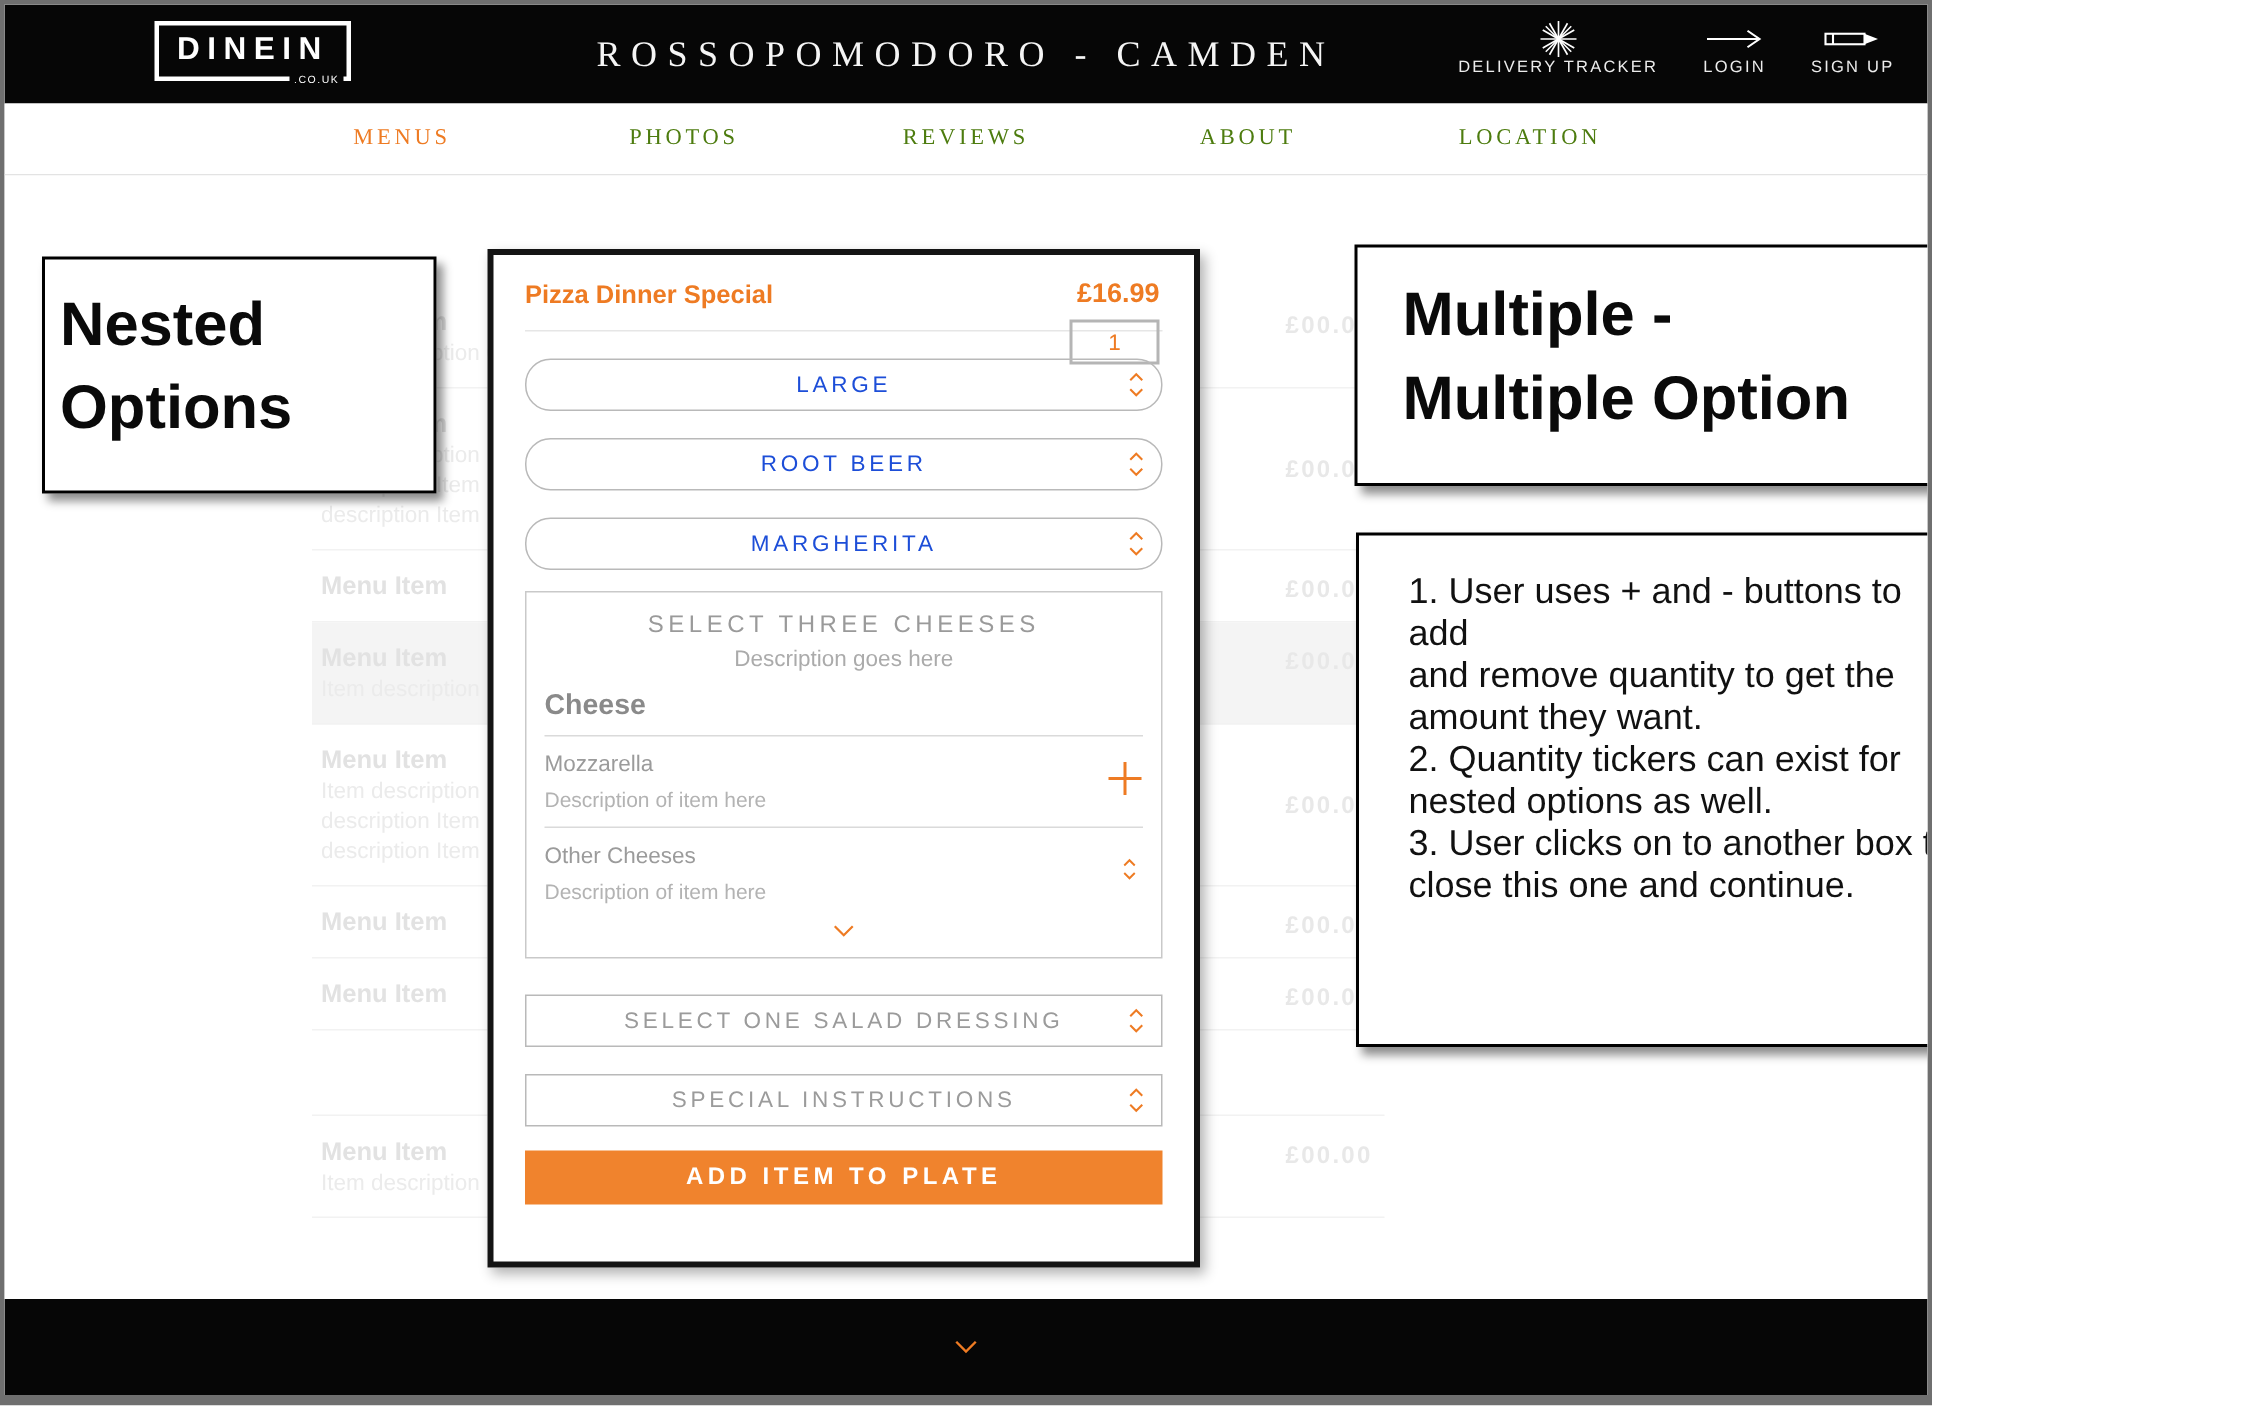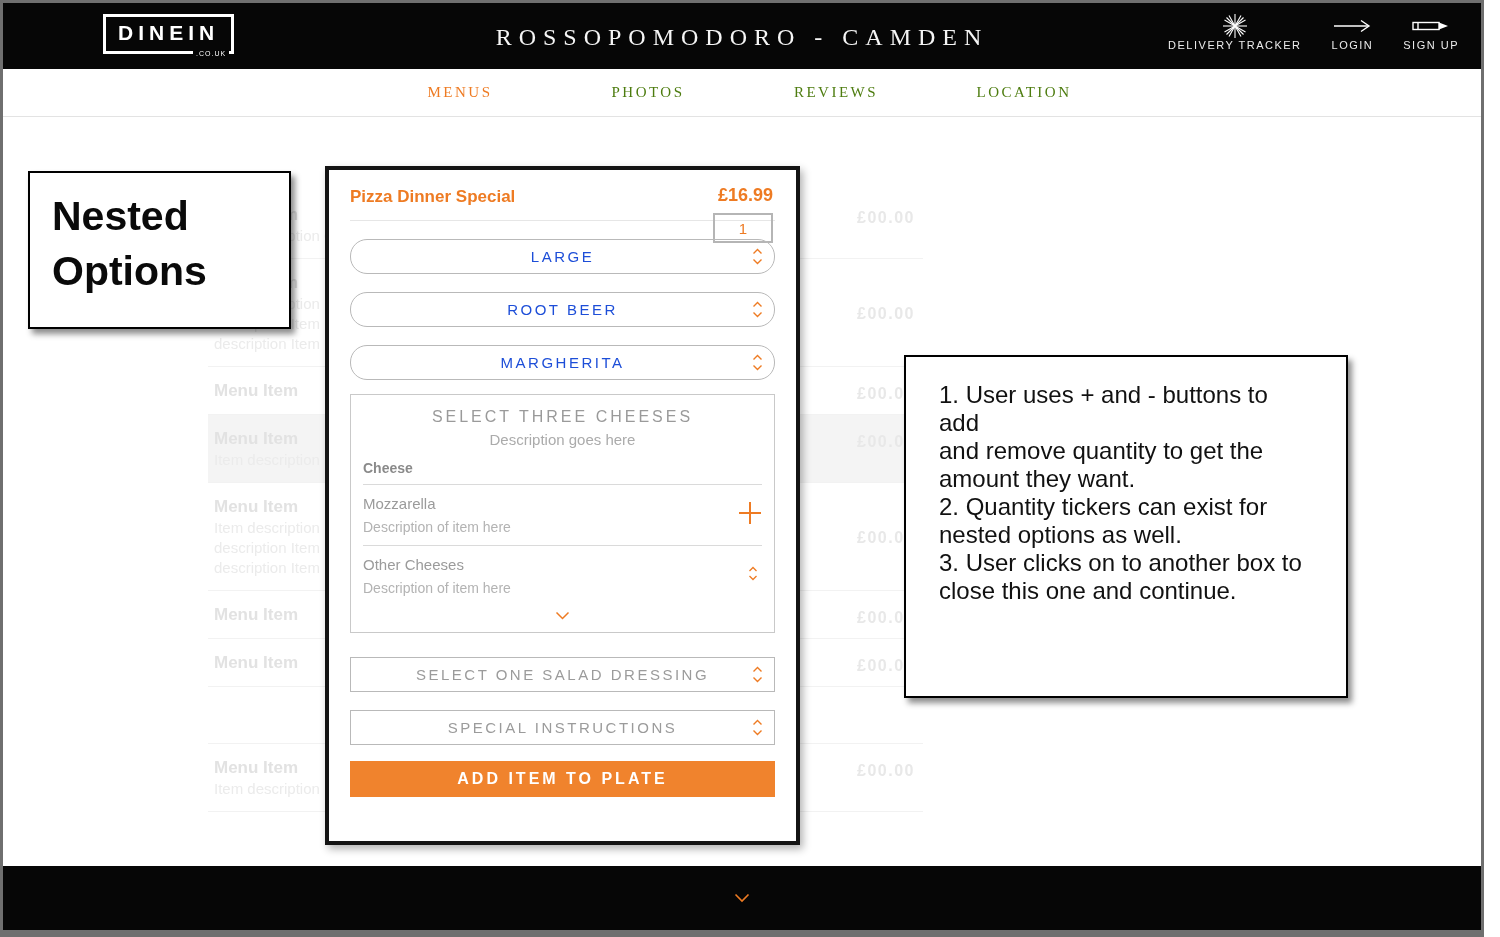--- a/index.html
+++ b/index.html
@@ -1,16 +1,16 @@
 <!DOCTYPE html>
 <html><head>
 <meta charset="utf-8">
 <style>
   html,body{margin:0;padding:0;background:#fff;}
-  .frame{position:relative;width:1484px;height:937px;box-sizing:border-box;
+  .frame{position:relative;width:1288px;height:937px;box-sizing:border-box;
     border:3px solid #6f6f6f;border-bottom-width:7px;background:#fff;overflow:hidden;
     font-family:"Liberation Sans",sans-serif;}
   
   .header{position:absolute;top:0;left:0;right:0;height:66px;background:#060606;}
   .logo{position:absolute;left:100px;top:11px;border:3px solid #fff;padding:4px 12px 6px;
     color:#fff;font-weight:bold;font-size:21px;letter-spacing:5px;}
   .logo-suffix{position:absolute;right:2px;bottom:-6px;font-size:7px;letter-spacing:1px;
     background:#060606;padding:0 3px;font-weight:normal;}
   .rest-title{position:absolute;left:0;right:0;top:21px;text-align:center;color:#f5f5f5;
     font-family:"Liberation Serif",serif;font-size:24px;letter-spacing:7px;}
@@ -33,21 +33,21 @@
   .menu-row.highlighted{background:#f4f4f4;}
   .mi-name{font-size:17px;font-weight:bold;color:#e2e2e2;line-height:22px;padding-left:6px;}
   .mi-desc{font-size:15px;color:#ebebeb;line-height:20px;padding-left:6px;}
   .mi-price{position:absolute;right:8px;top:18px;font-size:16px;font-weight:600;
     letter-spacing:1.5px;color:#e8e8e8;}
   .mi-price.low{top:46px;}
   
   .note-box{position:absolute;background:#fff;border:2px solid #000;
     box-shadow:4px 5px 6px rgba(0,0,0,0.45);box-sizing:border-box;}
   .nested-box{left:25px;top:54px;width:263px;height:158px;}
-  .nested-text{margin:16px 0 0 22px;font-size:41px;font-weight:bold;line-height:55px;
+  .nested-text{margin:16px 0 0 10px;font-size:41px;font-weight:bold;line-height:55px;
     color:#0a0a0a;white-space:pre-line;}
   .multiple-box{left:900px;top:46px;width:582px;height:161px;}
   .multiple-text{margin:16px 0 0 30px;font-size:41px;font-weight:bold;line-height:56px;
     color:#0a0a0a;white-space:pre-line;}
   .notes-box{left:901px;top:238px;width:444px;height:343px;}
   .notes-text{margin:24px 42px 0 33px;font-size:24px;line-height:28px;color:#111;
     white-space:pre-line;}
   
   .modal{position:absolute;left:322px;top:49px;width:475px;height:679px;box-sizing:border-box;
     background:#fff;border:4px solid #141414;box-shadow:3px 4px 8px rgba(0,0,0,0.3);
@@ -60,21 +60,21 @@
     display:flex;align-items:center;justify-content:center;color:#ee7b23;font-size:15px;cursor:text;}
   .m-divider{margin-top:13px;border-top:1px solid #e6e6e6;}
   .m-select{position:relative;margin-top:18px;height:33px;border:1px solid #b9b9b9;
     display:flex;align-items:center;justify-content:center;font-size:15px;letter-spacing:2.5px;cursor:pointer;}
   .m-select.orange{color:#1d4ed8;border-radius:17px;}
   .m-select.gray{color:#9b9b9b;}
   .sel-updown{position:absolute;right:11px;top:8px;}
   .cheese-panel{margin-top:14px;border:1px solid #c9c9c9;padding:13px 0 0;}
   .cp-title{text-align:center;font-size:16px;letter-spacing:3px;color:#9a9a9a;}
   .cp-desc{text-align:center;font-size:15px;color:#ababab;margin-top:5px;}
-  .cp-group{margin:12px 12px 0;font-size:14px;font-weight:600;color:#8a8a8a;
+  .cp-group{margin:12px 12px 0;font-size:19px;font-weight:600;color:#8a8a8a;
     padding-bottom:8px;border-bottom:1px solid #dadada;}
   .cp-option{position:relative;margin:0 12px;padding:8px 44px 8px 0;border-bottom:1px solid #dadada;}
   .cp-option.last{border-bottom:none;}
   .cp-name{font-size:15px;color:#9b9b9b;line-height:21px;}
   .cp-odesc{font-size:14px;color:#b3b3b3;line-height:20px;margin-top:3px;}
   .cp-plus{position:absolute;right:0px;top:16px;cursor:pointer;}
   .cp-updown{position:absolute;right:4px;top:20px;cursor:pointer;}
   .cp-expand{text-align:center;padding:0 0 8px;cursor:pointer;}
   .m-button{margin-top:16px;height:36px;background:#f0832d;color:#fff;display:flex;
     align-items:center;justify-content:center;font-weight:bold;font-size:16px;
@@ -131,20 +131,21 @@
         </span>
         <span>SIGN UP</span>
       </div>
     </div>
   </div>
 
   <div class="nav">
     <div class="nav-item active">MENUS</div>
     <div class="nav-item">PHOTOS</div>
     <div class="nav-item">REVIEWS</div>
+    <div class="nav-item">ABOUT</div>
     <div class="nav-item">LOCATION</div>
   </div>
 
   <div class="main">
 
     <div id="menu-rows">
         <div class="menu-row">
           <div class="mi-name">Menu Item</div>
           <div class="mi-desc">Item description Option</div>
           <div class="mi-price">£00.00</div>
@@ -186,20 +187,24 @@
           <div class="mi-desc">Item description</div>
           <div class="mi-price">£00.00</div>
         </div>
       </div>
 
     <div class="note-box nested-box">
       <div class="nested-text">Nested
 Options</div>
     </div>
 
+    <div class="note-box multiple-box">
+      <div class="multiple-text">Multiple -
+Multiple Option</div>
+    </div>
 
     <div class="note-box notes-box">
       <div class="notes-text">1. User uses + and - buttons to add
 and remove quantity to get the
 amount they want.
 2. Quantity tickers can exist for
 nested options as well.
 3. User clicks on to another box to
 close this one and continue.</div>
     </div>

